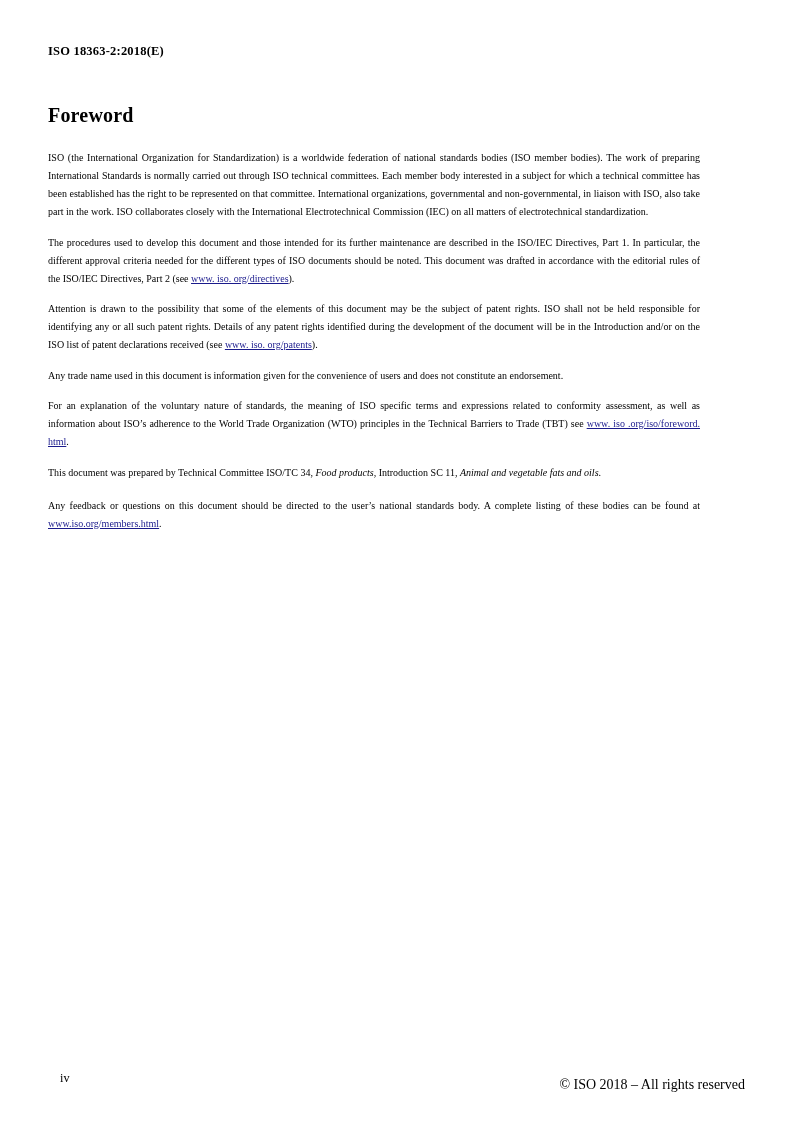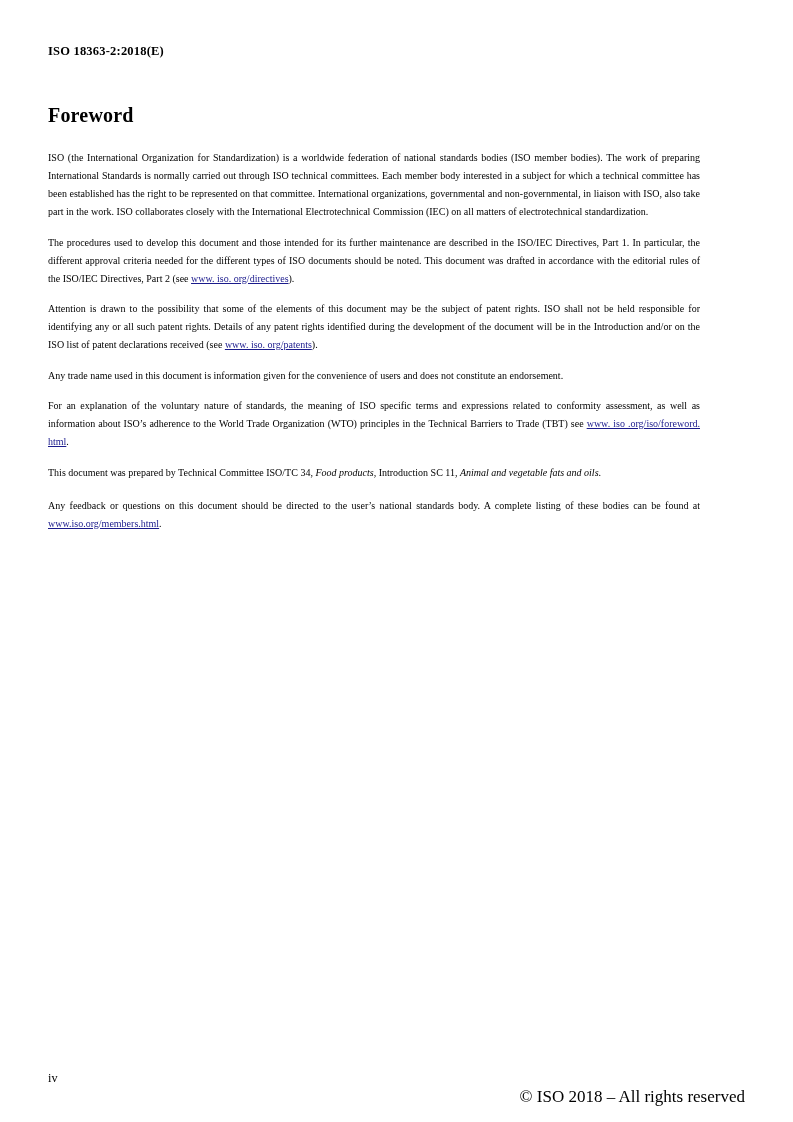--- a/index.html
+++ b/index.html
@@ -61,28 +61,28 @@
   .footer {
     position: absolute;
     left: 48px;
     right: 48px;
     top: 1071px;
     height: 16px;
     font-size: 12.2px;
   }
   .footer-page {
     position: absolute;
-    left: 0;
+    left: 12px;
     top: 0;
   }
   .footer-copy {
     position: absolute;
     right: 0;
-    top: 16px;
-    font-size: 17px;
+    top: 6px;
+    font-size: 14px;
   }
 </style>
 </head>
 <body>
 
 <div class="page">
 
   <div class="header-id">ISO 18363-2:2018(E)</div>
 
   <div class="content">

